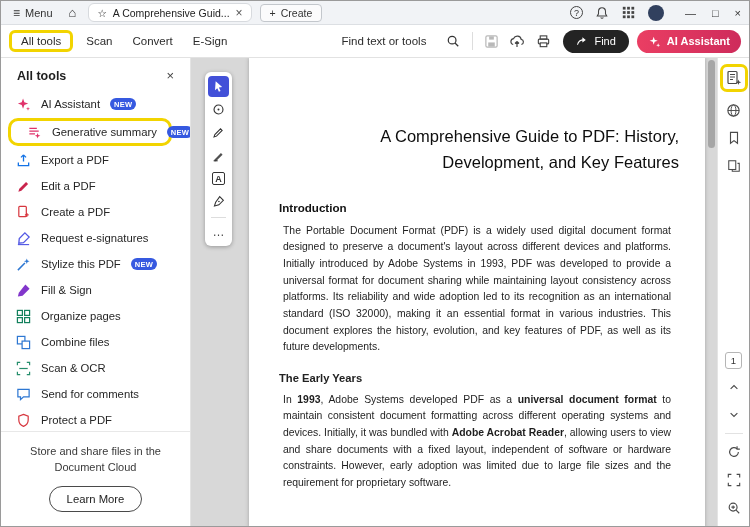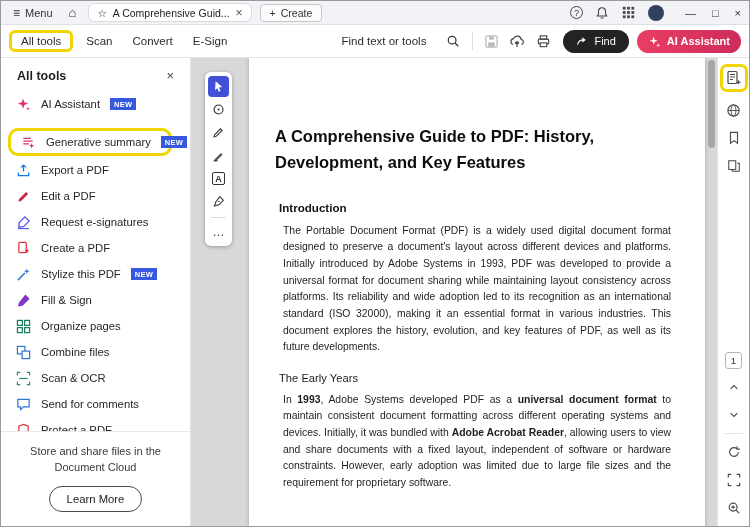--- a/index.html
+++ b/index.html
@@ -35,32 +35,32 @@
   
   .app-body{display:flex;flex:1;min-height:0}
 
   
   .sidebar{width:190px;min-width:190px;border-right:1px solid #e4e4e4;display:flex;flex-direction:column;background:#fff}
   .sb-head{display:flex;justify-content:space-between;align-items:center;padding:10px 16px 4px 16px;font-size:12.5px;font-weight:bold;color:#1e1e1e}
   .sb-close{font-size:13px;color:#444;font-weight:normal}
   .sb-list{flex:1;overflow:hidden;padding-top:4px}
   .sb-item{display:flex;align-items:center;gap:10px;padding:5px 14px;font-size:11.3px;color:#262626;white-space:nowrap}
   .sb-item .ic{width:16px;height:16px;flex:none;display:flex;align-items:center;justify-content:center}
-  .sb-item.hl{border:3px solid var(--highlight-yellow,#F2D400);border-radius:10px;margin:11px 18px 1px 7px;padding:3px 9px}
-  .badge{background:var(--badge-blue,#3659E0);color:#fff;font-size:7.5px;font-weight:bold;padding:1.5px 4px;border-radius:0;letter-spacing:.3px}
+  .sb-item.hl{border:3px solid var(--highlight-yellow,#F2D400);border-radius:10px;margin:1px 18px 1px 7px;padding:3px 15px}
+  .badge{background:var(--badge-blue,#3659E0);color:#fff;font-size:7.5px;font-weight:bold;padding:1.5px 4px;border-radius:6px;letter-spacing:.3px}
   .sb-foot{border-top:1px solid #e8e8e8;padding:12px 22px 14px;text-align:center;font-size:11px;color:#3a3a3a;line-height:1.45}
   .learn-btn{margin-top:10px;border:1.5px solid #4a4a4a;border-radius:15px;padding:4px 17px;font-size:11.3px;background:#fff;color:#222;display:inline-block}
 
   
   .doc-area{flex:1;background:var(--doc-area-gray,#D8D8D8);position:relative;overflow:hidden;min-width:0}
   .page{position:absolute;left:58px;top:0;width:456px;height:470px;background:#fff;box-shadow:0 0 4px rgba(0,0,0,.25);overflow:hidden}
-  .doc-title{margin:66px 26px 0;font-size:16.5px;line-height:1.55;font-weight:bold;text-align:left;color:#0d0d0d}
+  .doc-title{margin:66px 26px 0;font-size:16.5px;line-height:1.55;font-weight:normal;text-align:right;color:#0d0d0d}
   .doc-content{padding:0 30px;font-size:10.4px;line-height:1.6;color:#1e1e1e;text-align:justify}
   .h-bold{font-weight:bold;font-size:11.6px;margin:24px 0 5px;text-align:left;color:#111}
-  .h-sub{font-size:11.2px;margin:14px 0 2px;text-align:left;color:#222;font-weight:normal}
+  .h-sub{font-size:11.2px;margin:14px 0 2px;text-align:left;color:#222;font-weight:bold}
   .b{font-weight:bold}
   p{margin:4px}
 
   
   .qt{position:absolute;left:14px;top:14px;width:27px;background:#fff;border-radius:6px;box-shadow:0 1px 4px rgba(0,0,0,.3);display:flex;flex-direction:column;align-items:center;padding:4px 0;gap:2px}
   .qt .tool{width:21px;height:21px;border-radius:4px;display:flex;align-items:center;justify-content:center;color:#333}
   .qt .tool.sel{background:var(--accent-indigo,#4250D8);color:#fff}
   .qt .sep{width:15px;height:1px;background:#ddd;margin:3px 0 1px}
   .qt .dots{font-size:12px;color:#444;line-height:10px}
   .abox{width:13px;height:13px;border:1.3px solid currentColor;border-radius:2px;font-size:9px;display:flex;align-items:center;justify-content:center;font-weight:bold}
@@ -231,35 +231,35 @@
               <svg width="15" height="15" viewBox="0 0 16 16">
                 <path d="M2.5 13.5l1-3.2 7.2-7.2 2.2 2.2-7.2 7.2z" fill="#C9254D"></path>
               </svg>
             </span>
           <span>Edit a PDF</span>
         </div>
 
         <div class="sb-item">
           <span class="ic">
               <svg width="15" height="15" viewBox="0 0 16 16">
+                <rect x="3" y="1.5" width="8" height="11" rx="1" fill="none" stroke="#D7373F" stroke-width="1.3"></rect>
+                <path d="M11.5 11.5h4M13.5 9.5v4" stroke="#D7373F" stroke-width="1.5" transform="translate(-2,-1)"></path>
+              </svg>
+            </span>
+          <span>Create a PDF</span>
+        </div>
+
+        <div class="sb-item">
+          <span class="ic">
+              <svg width="15" height="15" viewBox="0 0 16 16">
                 <path d="M9.5 2l4.5 4.5-6 6L3 13l.5-5z" fill="none" stroke="#5258E4" stroke-width="1.4"></path>
                 <path d="M2 14.5h12" stroke="#5258E4" stroke-width="1.2"></path>
               </svg>
             </span>
           <span>Request e-signatures</span>
-        </div>
-
-        <div class="sb-item">
-          <span class="ic">
-              <svg width="15" height="15" viewBox="0 0 16 16">
-                <rect x="3" y="1.5" width="8" height="11" rx="1" fill="none" stroke="#D7373F" stroke-width="1.3"></rect>
-                <path d="M11.5 11.5h4M13.5 9.5v4" stroke="#D7373F" stroke-width="1.5" transform="translate(-2,-1)"></path>
-              </svg>
-            </span>
-          <span>Create a PDF</span>
         </div>
 
         <div class="sb-item">
           <span class="ic">
               <svg width="15" height="15" viewBox="0 0 16 16">
                 <path d="M2 14L9.5 6.5" stroke="#2D77D2" stroke-width="1.6"></path>
                 <path d="M11.5 1.5l.8 2.2 2.2.8-2.2.8-.8 2.2-.8-2.2-2.2-.8 2.2-.8z" fill="#2D77D2"></path>
               </svg>
             </span>
           <span>Stylize this PDF</span>

